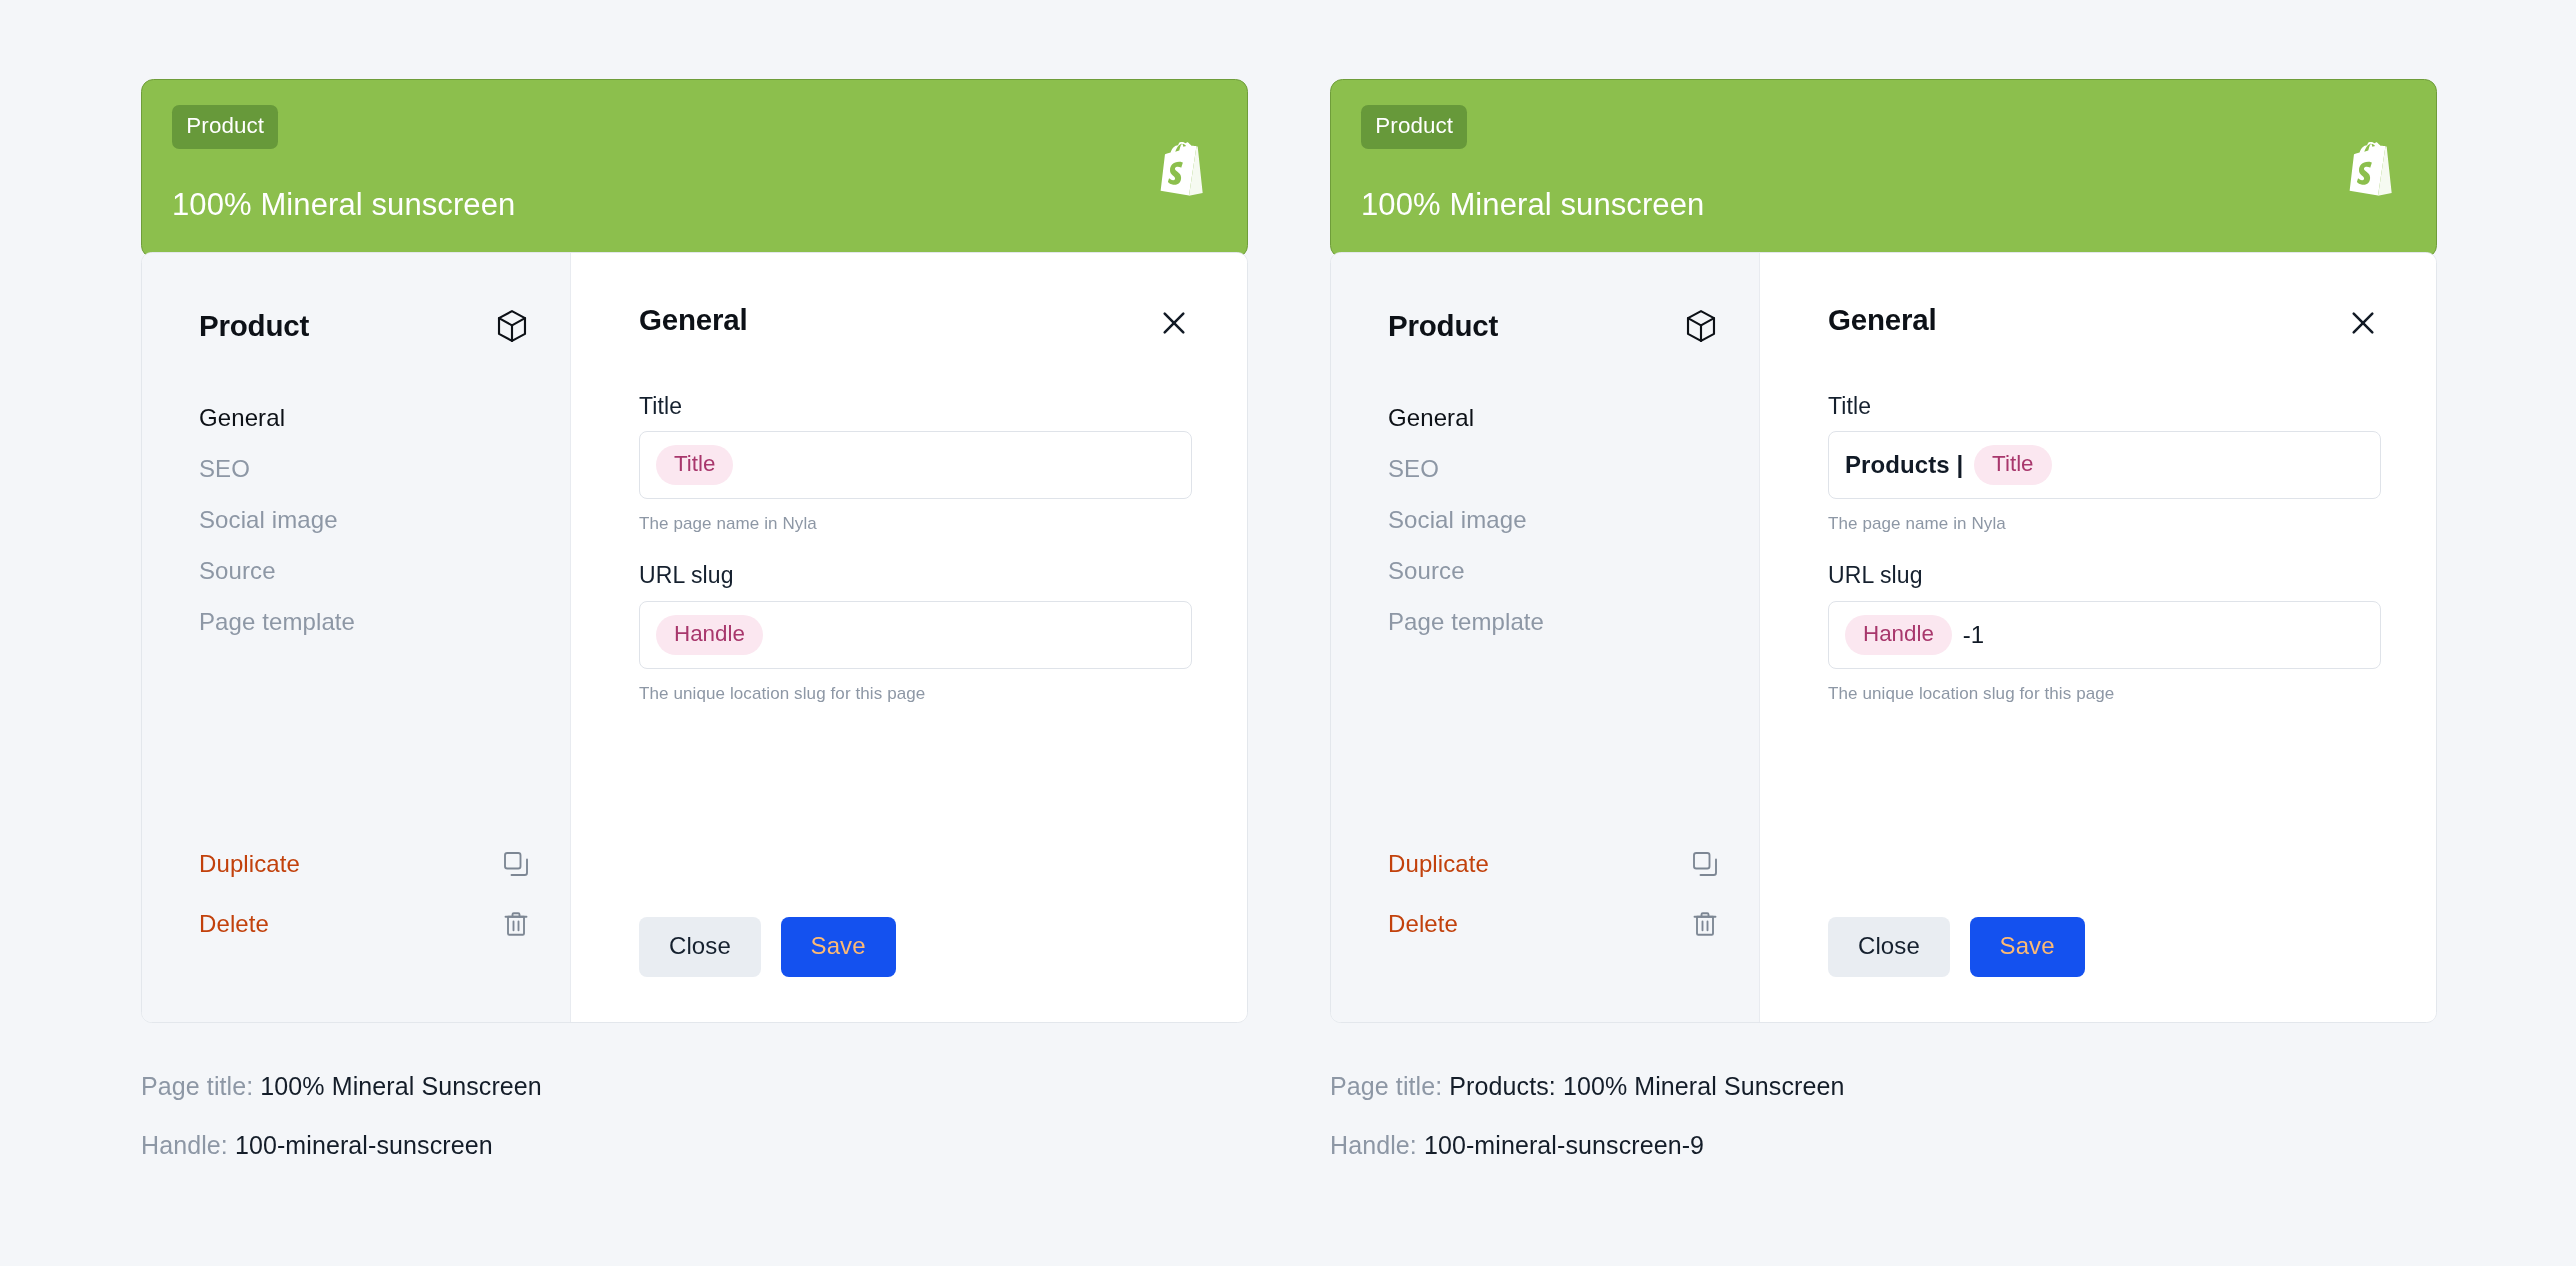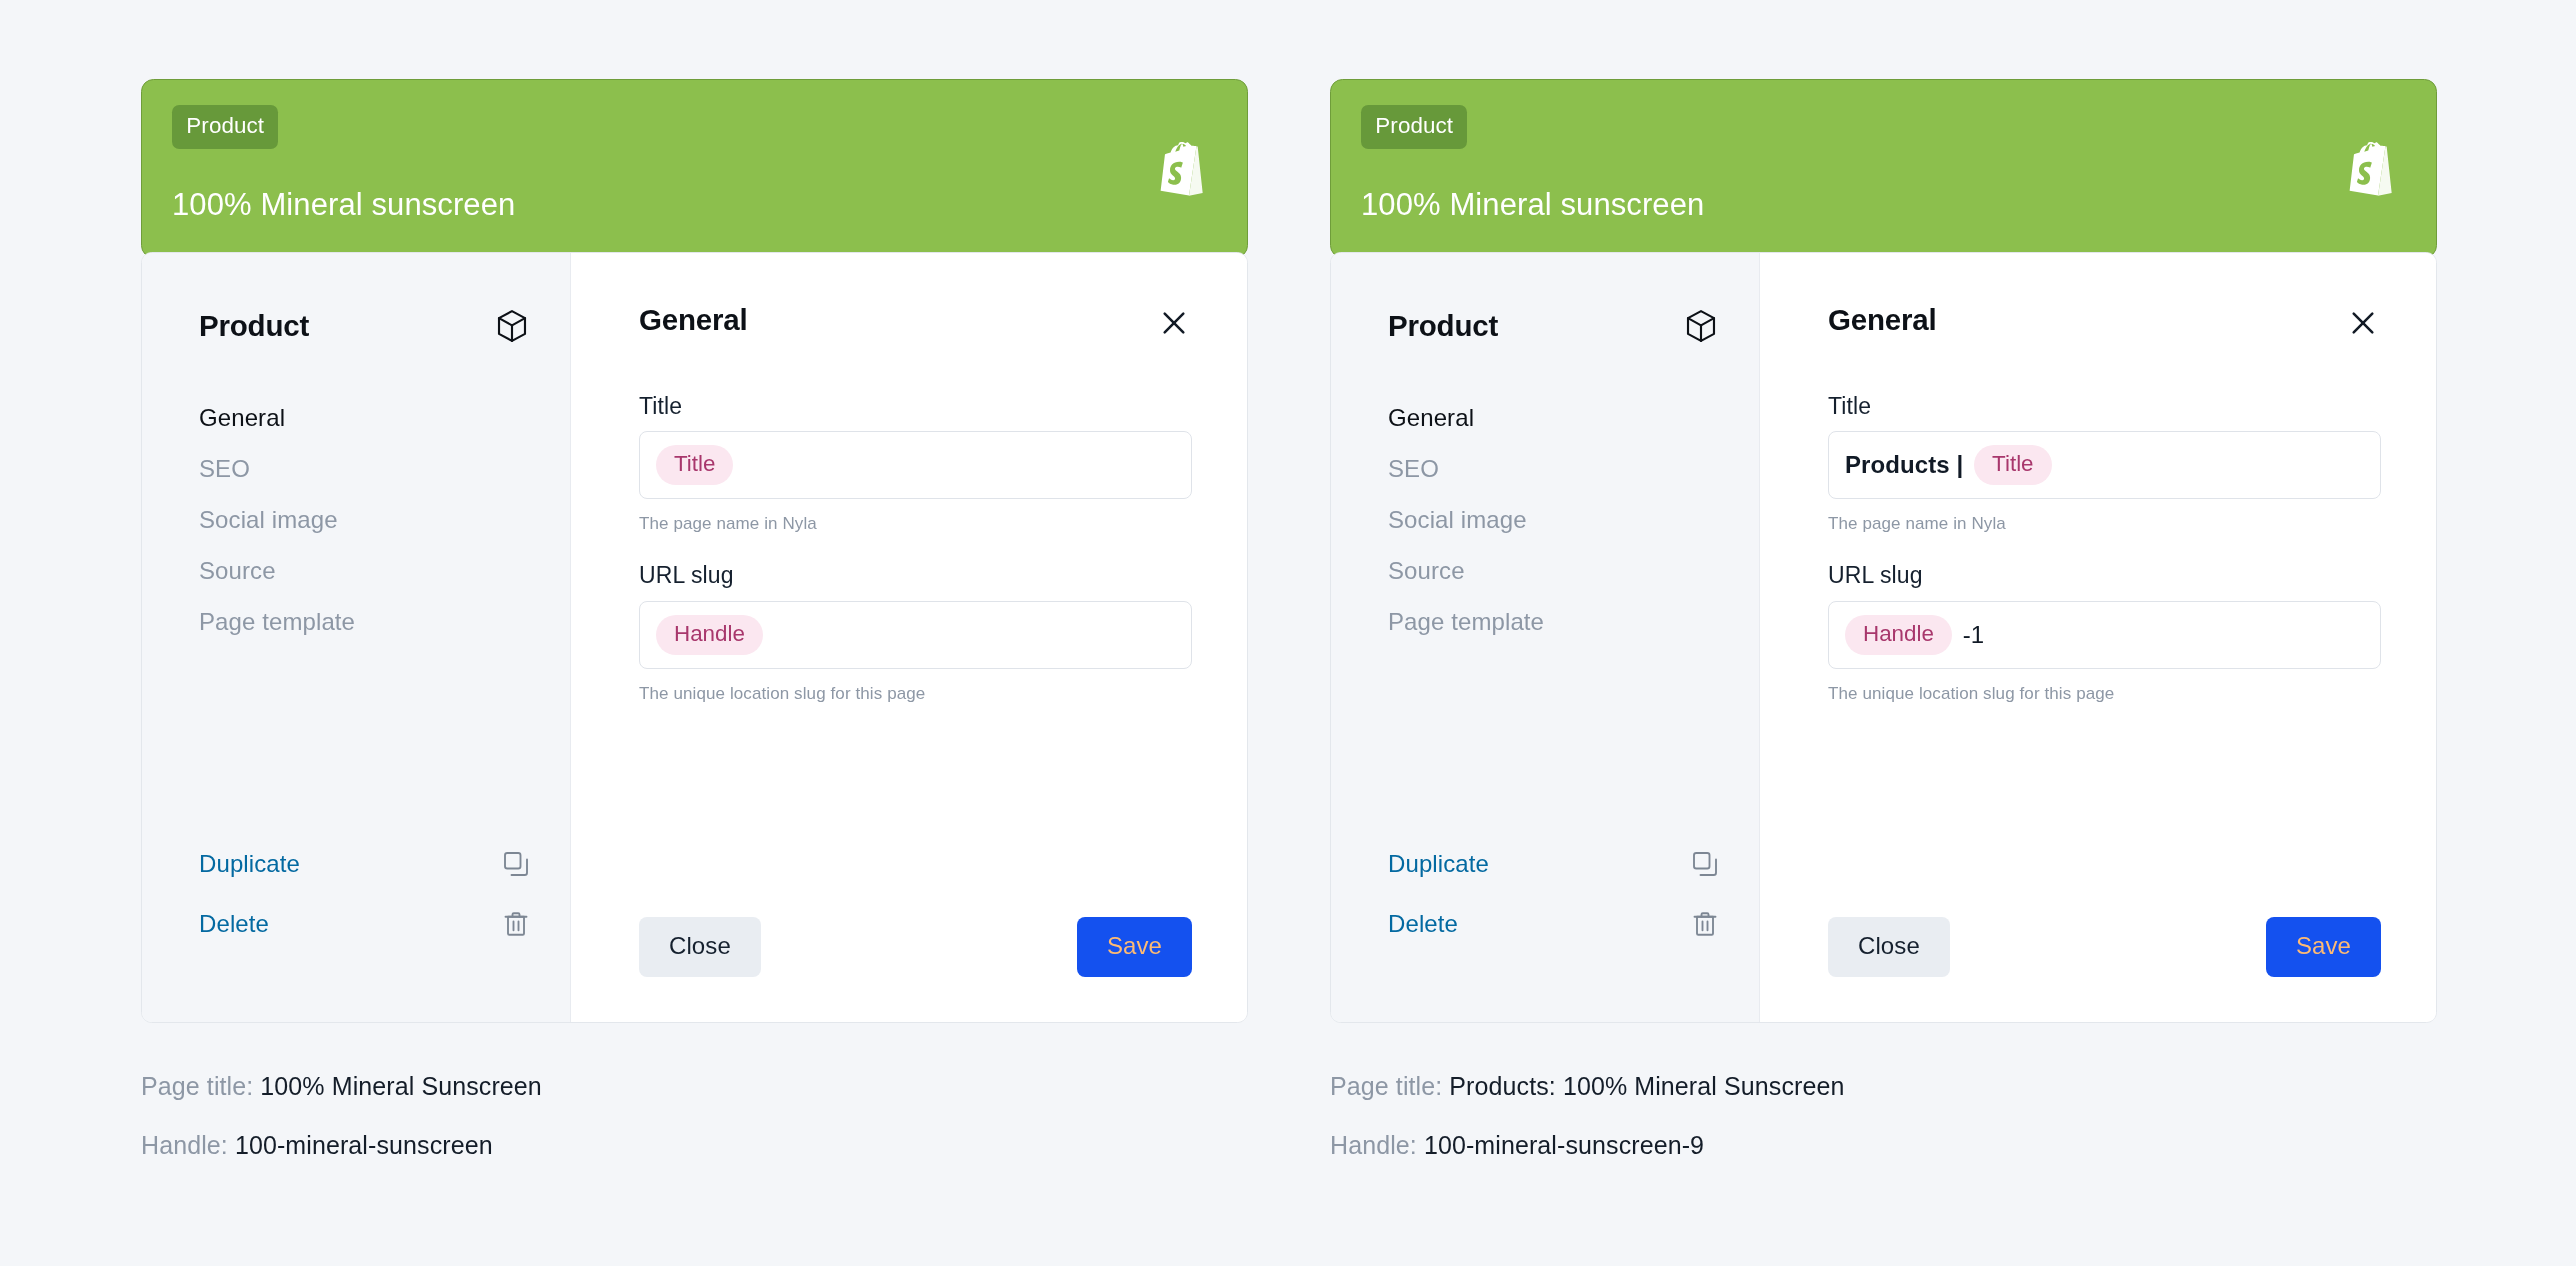--- a/index.html
+++ b/index.html
@@ -117,21 +117,21 @@
     bottom: 68px;
   }
   .action-row {
     display: flex;
     align-items: center;
     justify-content: space-between;
     padding: 15px 0;
   }
   .action-row span.lbl {
     font-size: 24px;
-    color: #0369a1;
+    color: #c2410c;
     letter-spacing: 0.1px;
   }
   .action-icon { width: 30px; height: 30px; display:block; }
 
   
   .pane {
     flex: 1;
     background: #ffffff;
     padding: 50px 55px 43px 68px;
     position: relative;
@@ -195,21 +195,21 @@
   .helper {
     font-size: 17px;
     color: #8d97a5;
     margin-top: 15px;
     margin-bottom: 28px;
     letter-spacing: 0.1px;
   }
   .footer-btns {
     margin-top: auto;
     display: flex;
-    justify-content: space-between;
+    justify-content: flex-start;
     gap: 19.7px;
     padding-bottom: 1.8px;
   }
   .btn {
     font-family: "Liberation Sans", sans-serif;
     font-size: 24px;
     border: none;
     border-radius: 8px;
     padding: 15px 30px 17px;
     cursor: pointer;

